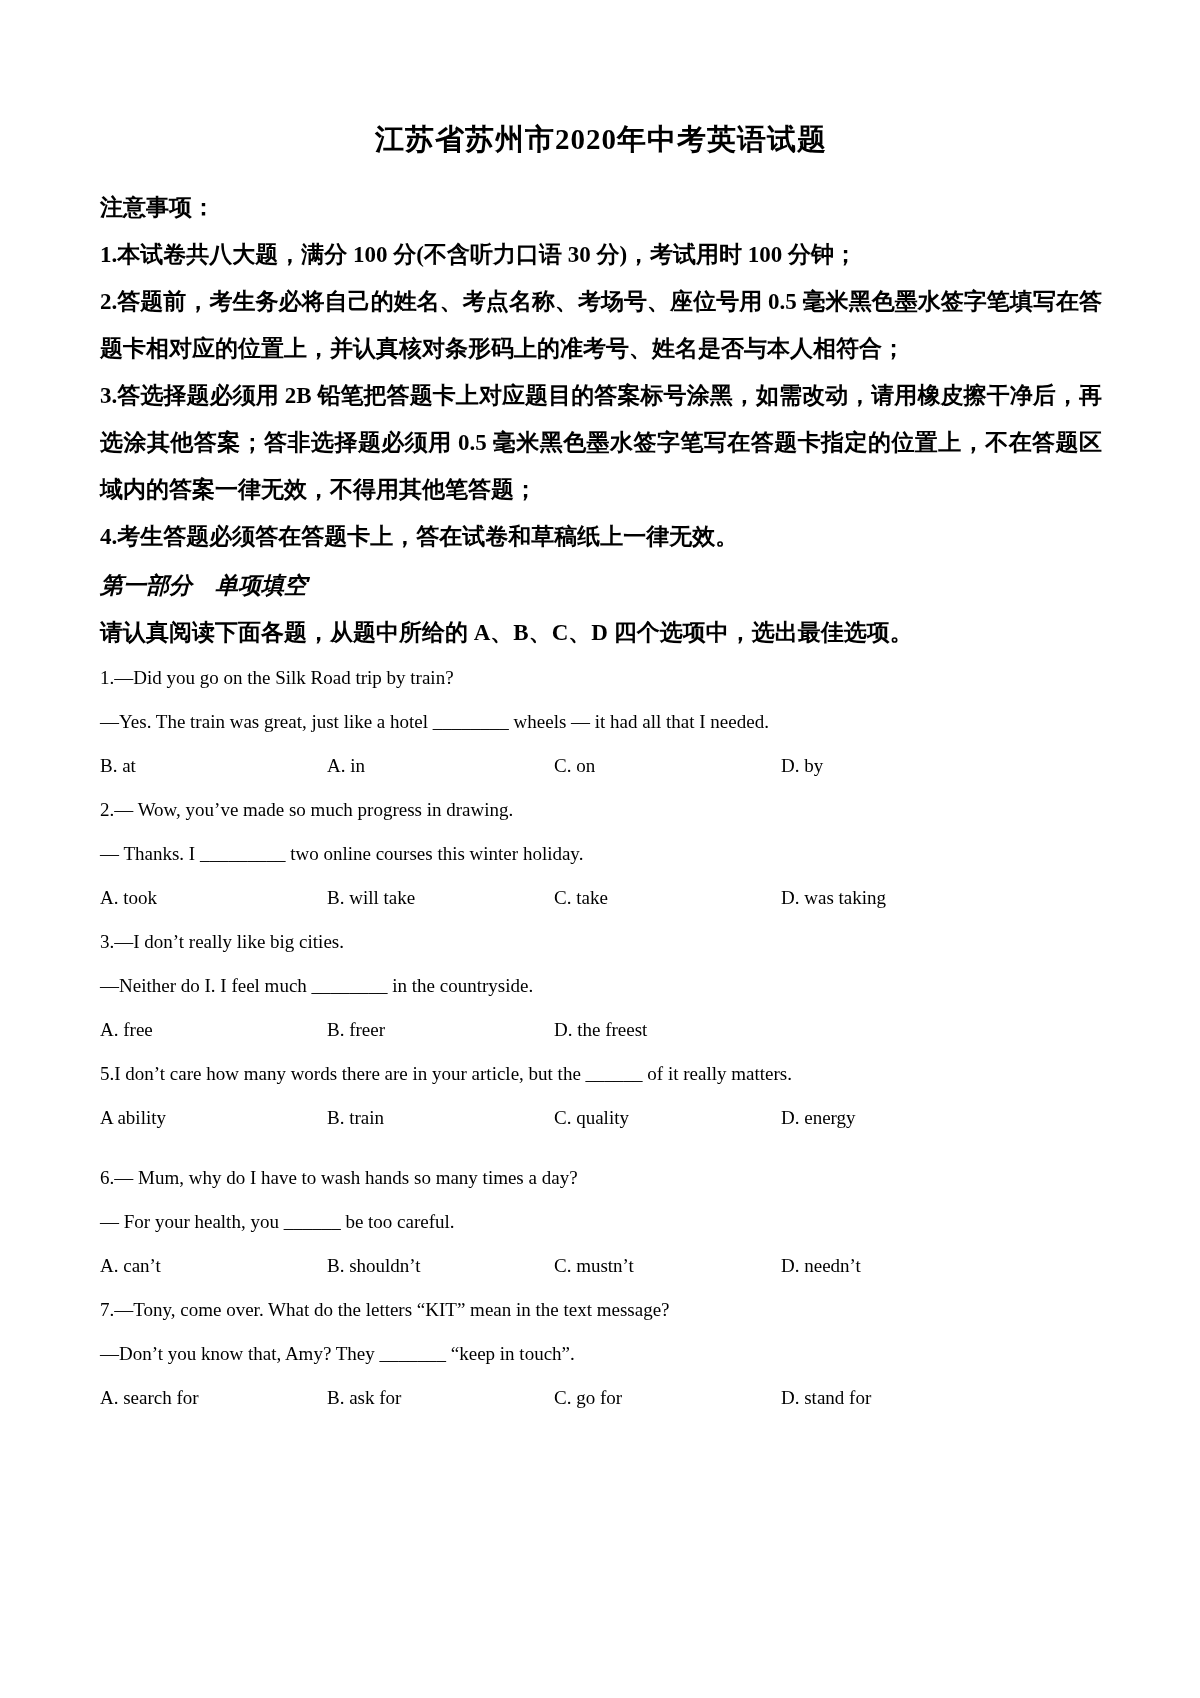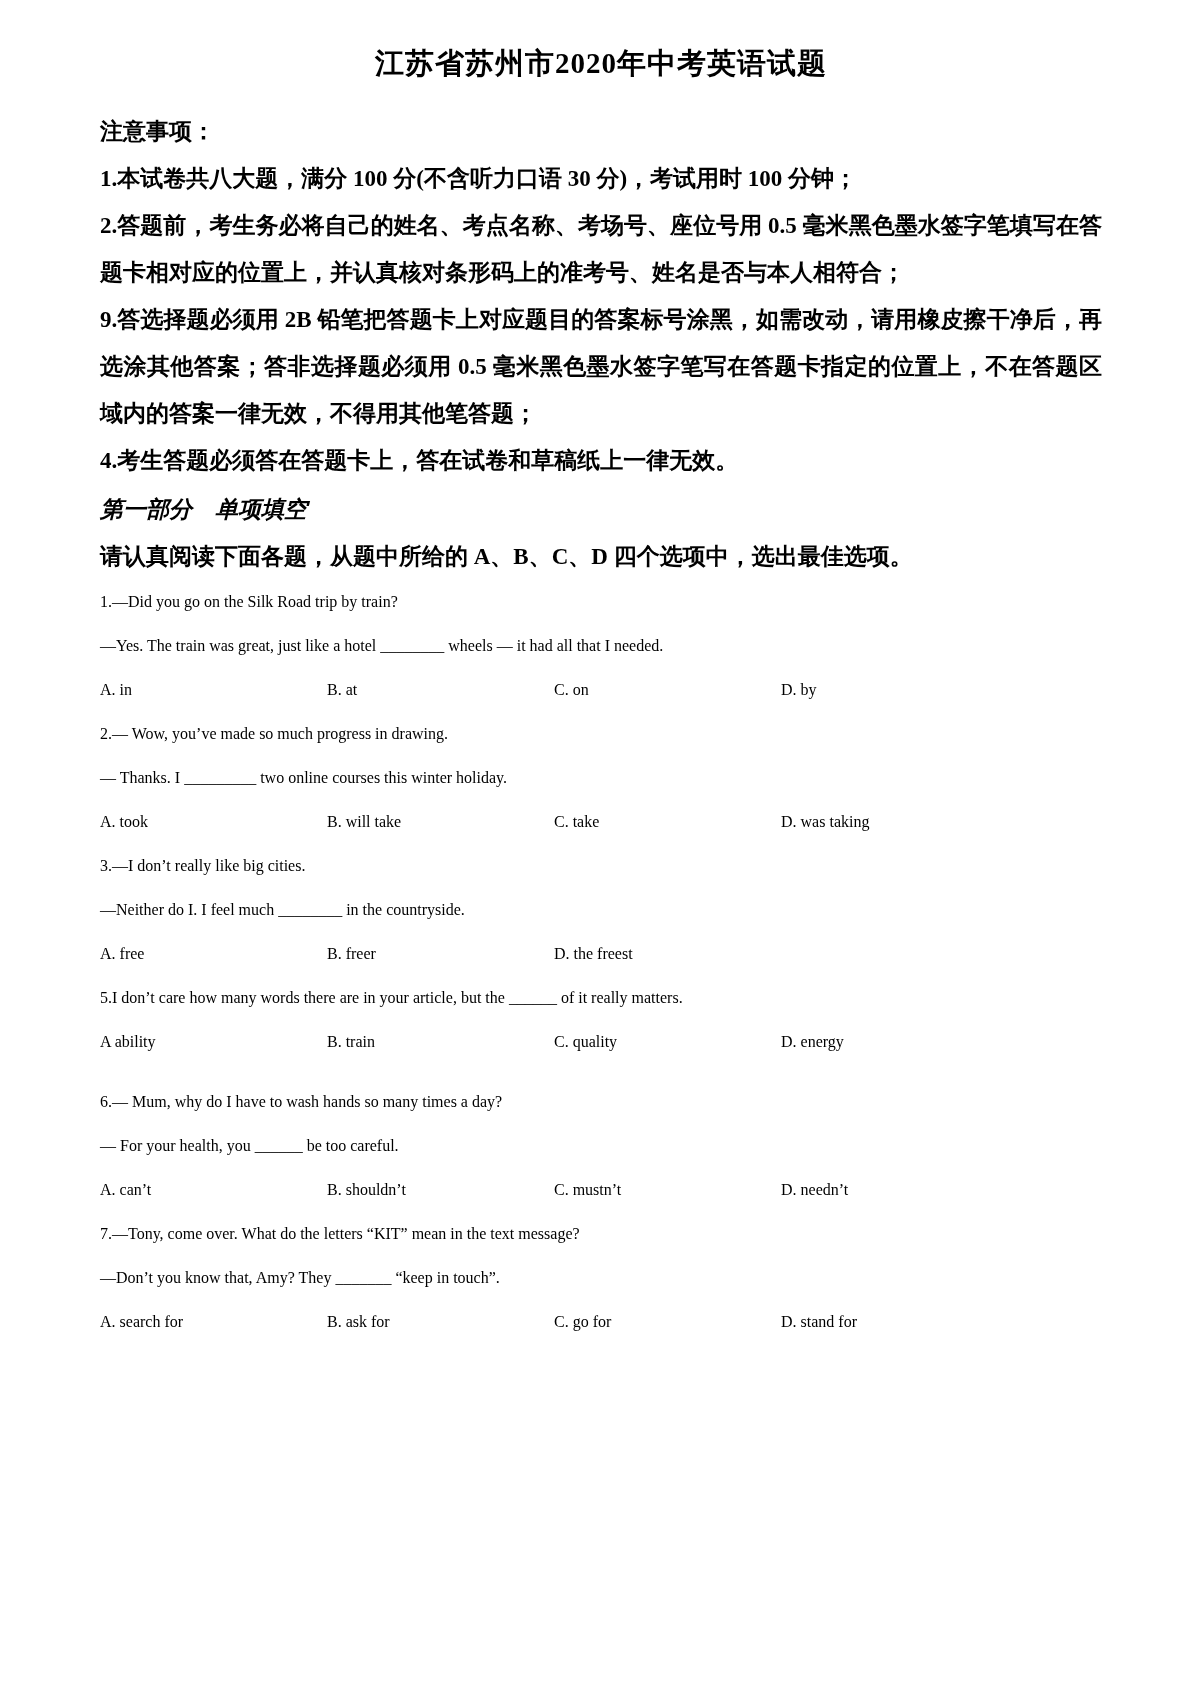--- a/index.html
+++ b/index.html
@@ -8,41 +8,41 @@
     width: 1200px;
     height: 1698px;
     margin: 0 auto;
     color: #000000;
     font-family: "Liberation Serif", "DejaVu Serif", serif;
     overflow: hidden;
   }
   .page {
     width: 1200px;
     height: 1439px;
-    padding: 44px 98px 0 100px;
+    padding: 120px 98px 0 100px;
   }
   .doc-title {
     text-align: center;
     font-size: 29px;
     font-weight: bold;
     letter-spacing: 1px;
     margin-bottom: 24px;
   }
   .notice-header,
   .notice-item,
   .section-title,
   .section-instruction {
     font-size: 23px;
     font-weight: bold;
     line-height: 47px;
     text-align: justify;
   }
   .section-title { margin-top: 2px; font-style: italic; }
   .question {
-    font-size: 16px;
+    font-size: 19px;
     font-weight: normal;
   }
   .q-line {
     line-height: 44px;
     text-align: left;
   }
   .options {
     display: grid;
     grid-template-columns: 227px 227px 227px 1fr;
     line-height: 44px;
@@ -54,33 +54,33 @@
 <body>
 
 <div class="page">
 
   <h1 class="doc-title">江苏省苏州市2020年中考英语试题</h1>
 
   <div class="notice">
     <p class="notice-header">注意事项：</p>
     <p class="notice-item">1.本试卷共八大题，满分 100 分(不含听力口语 30 分)，考试用时 100 分钟；</p>
     <p class="notice-item">2.答题前，考生务必将自己的姓名、考点名称、考场号、座位号用 0.5 毫米黑色墨水签字笔填写在答题卡相对应的位置上，并认真核对条形码上的准考号、姓名是否与本人相符合；</p>
-    <p class="notice-item">9.答选择题必须用 2B 铅笔把答题卡上对应题目的答案标号涂黑，如需改动，请用橡皮擦干净后，再选涂其他答案；答非选择题必须用 0.5 毫米黑色墨水签字笔写在答题卡指定的位置上，不在答题区域内的答案一律无效，不得用其他笔答题；</p>
+    <p class="notice-item">3.答选择题必须用 2B 铅笔把答题卡上对应题目的答案标号涂黑，如需改动，请用橡皮擦干净后，再选涂其他答案；答非选择题必须用 0.5 毫米黑色墨水签字笔写在答题卡指定的位置上，不在答题区域内的答案一律无效，不得用其他笔答题；</p>
     <p class="notice-item">4.考生答题必须答在答题卡上，答在试卷和草稿纸上一律无效。</p>
   </div>
 
   <p class="section-title">第一部分　单项填空</p>
   <p class="section-instruction">请认真阅读下面各题，从题中所给的 A、B、C、D 四个选项中，选出最佳选项。</p>
 
   <div class="question">
     <p class="q-line">1.—Did you go on the Silk Road trip by train?</p>
     <p class="q-line">—Yes. The train was great, just like a hotel ________ wheels — it had all that I needed.</p>
     <div class="options">
+      <span>B. at</span>
       <span>A. in</span>
-      <span>B. at</span>
       <span>C. on</span>
       <span>D. by</span>
     </div>
   </div>
 
   <div class="question">
     <p class="q-line">2.— Wow, you’ve made so much progress in drawing.</p>
     <p class="q-line">— Thanks. I _________ two online courses this winter holiday.</p>
     <div class="options">
       <span>A. took</span>

